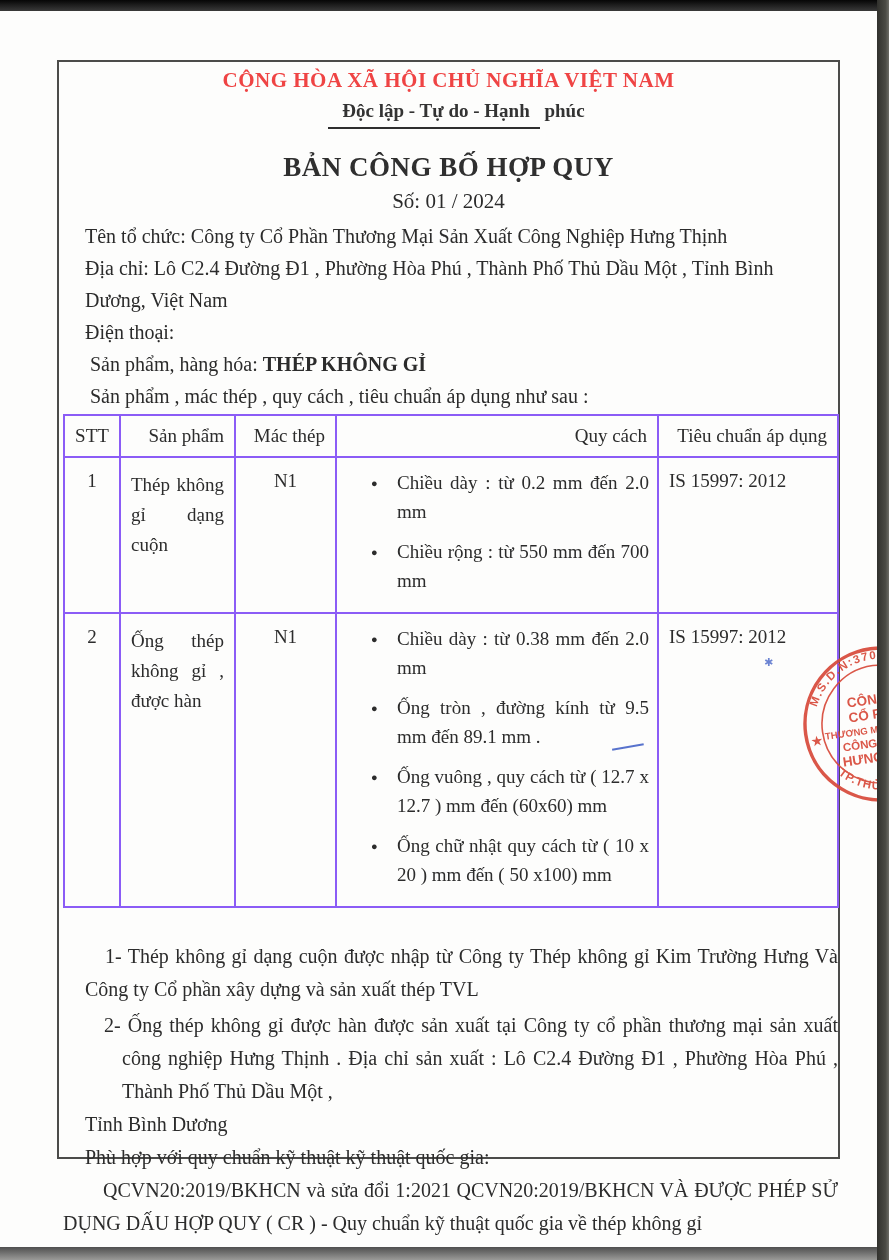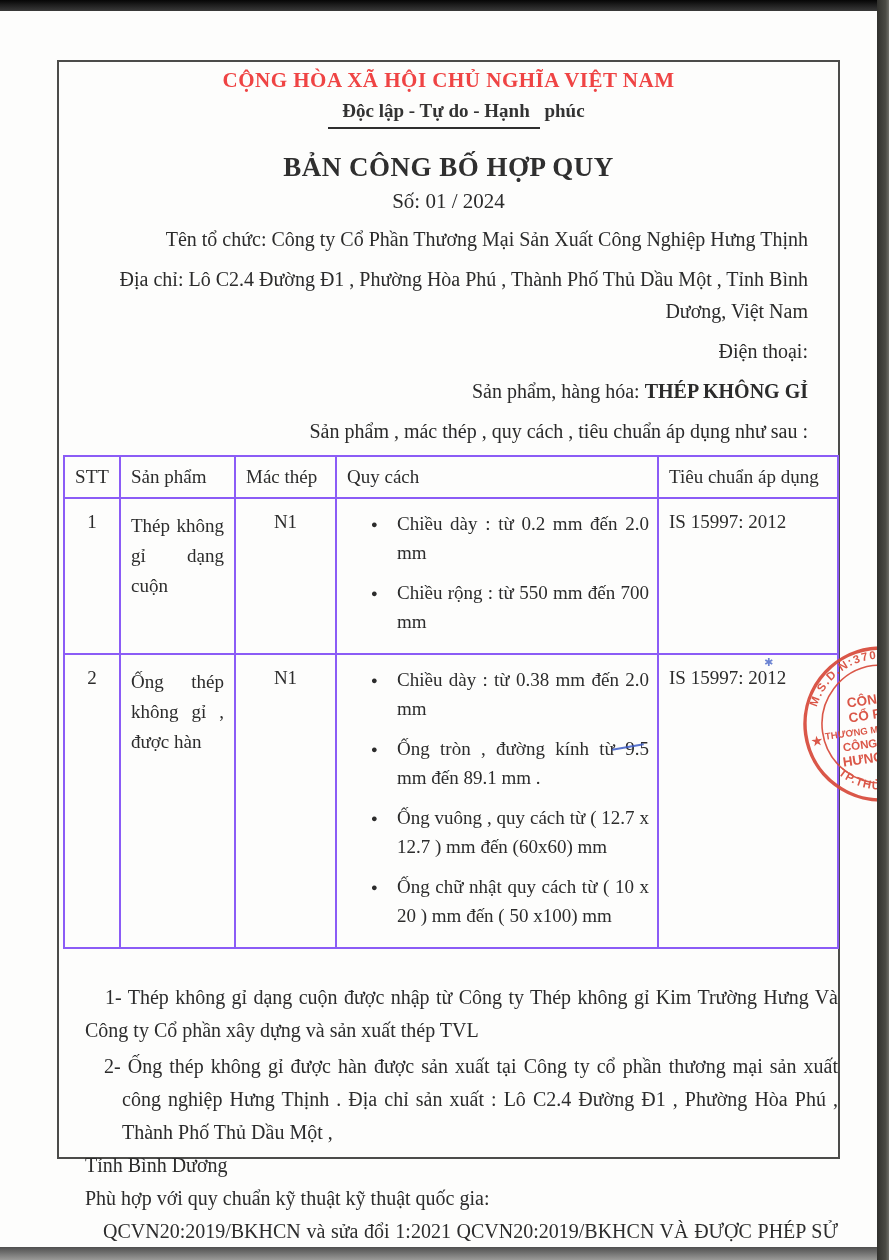--- a/index.html
+++ b/index.html
@@ -32,37 +32,37 @@
   }
 
   header { text-align: center; }
   .nat1 { margin-top: 4px; font-size: 21px; font-weight: bold; letter-spacing: 0.5px; line-height: 28px; color: #ef4444; }
   .nat2 { margin-top: 2px; font-size: 19px; font-weight: bold; line-height: 30px; color: #333; margin-left: 16px; }
   .nat2 .underlined { display: inline-block; border-bottom: 2.5px solid #2e2e2e; padding: 0 10px 1px 14px; }
   h1.doc-title { margin: 21px 0 0 0; font-size: 27px; font-weight: bold; letter-spacing: 0.5px; line-height: 34px; color: #2f2f2f; }
   .doc-number { margin-top: 4px; font-size: 21px; line-height: 27px; }
 
   section.org { margin: 5px 22px 0 26px; font-size: 20px; line-height: 32px; }
-  section.org p { margin: 8px; text-align: right; }
+  section.org p { margin: 0; }
   section.org p.indent { margin-left: 5px; }
 
   table.spec {
     border-collapse: collapse;
     margin: 2px 0 0 4px;
     width: 774px;
     table-layout: fixed;
     font-size: 19px;
     color: #2c2c2c;
   }
   table.spec th, table.spec td {
     border: 2px solid #8b5cf6;
     vertical-align: top;
     padding: 8px 10px;
   }
-  table.spec th { font-weight: normal; text-align: left; height: 42px; padding-top: 9px; }
+  table.spec th { font-weight: normal; text-align: right; height: 42px; padding-top: 9px; }
   table.spec th.c { text-align: center; }
   table.spec tr.r1 { height: 96px; }
   table.spec tr.r2 { height: 232px; }
   table.spec td.c { text-align: center; padding-top: 12px; }
   table.spec td.just { text-align: justify; padding-top: 12px; line-height: 30px; }
   table.spec td.std { padding-top: 12px; margin-top: 40px; }
   table.spec td.specs { padding: 10px 8px 6px 24px; }
   ul.bullets { margin: 0; padding: 0 0 0 36px; list-style: none; }
   ul.bullets li { position: relative; margin: 0 0 11px 0; line-height: 29px; text-align: justify; }
   ul.bullets li::before { content: "●"; position: absolute; left: -26px; top: 1px; font-size: 11px; color: #2c2c2c; }

